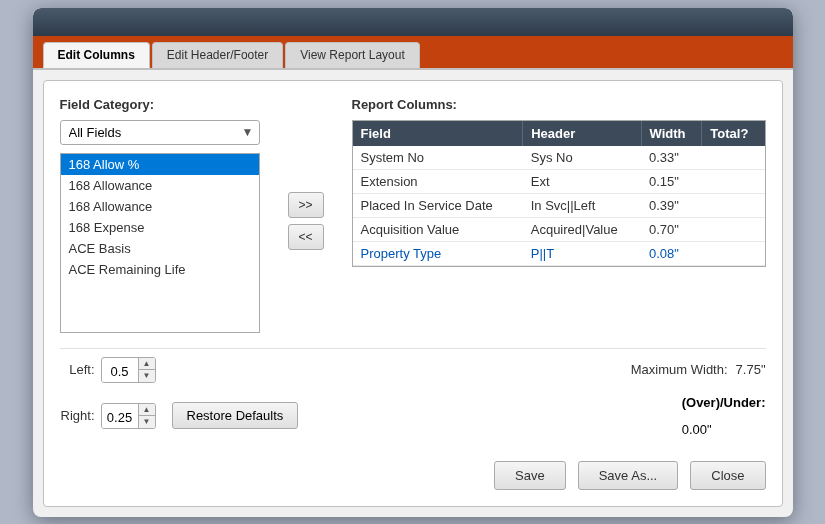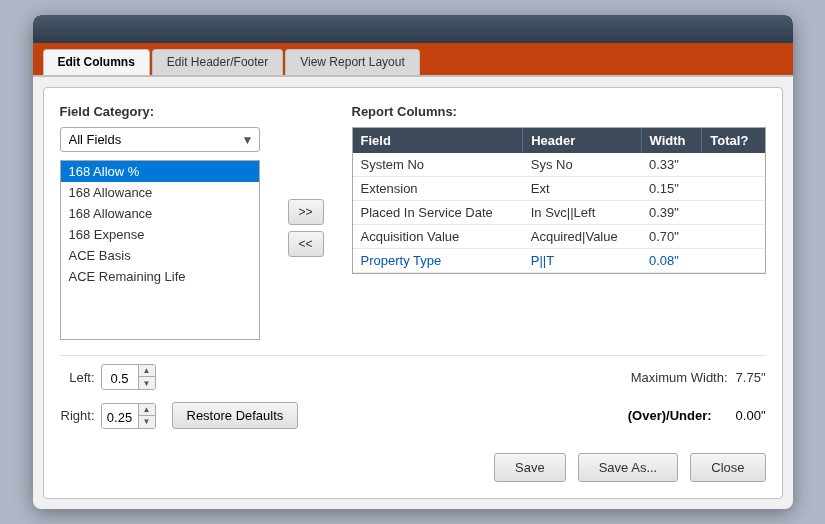--- a/index.html
+++ b/index.html
@@ -230,22 +230,23 @@
       padding: 5px 14px;
       border: 1px solid #aaa;
       background: linear-gradient(to bottom, #f5f5f5, #e0e0e0);
       border-radius: 3px;
       cursor: pointer;
       font-size: 13px;
     }
     .over-under-section {
       display: flex;
       align-items: flex-start;
-      gap: 24px;
+      gap: 12px;
       margin-left: auto;
+      flex-direction: column;
     }
     .over-under-label {
       font-weight: bold;
       font-size: 13px;
     }
     .over-under-value {
       font-size: 13px;
     }
     .footer-buttons {
       display: flex;

